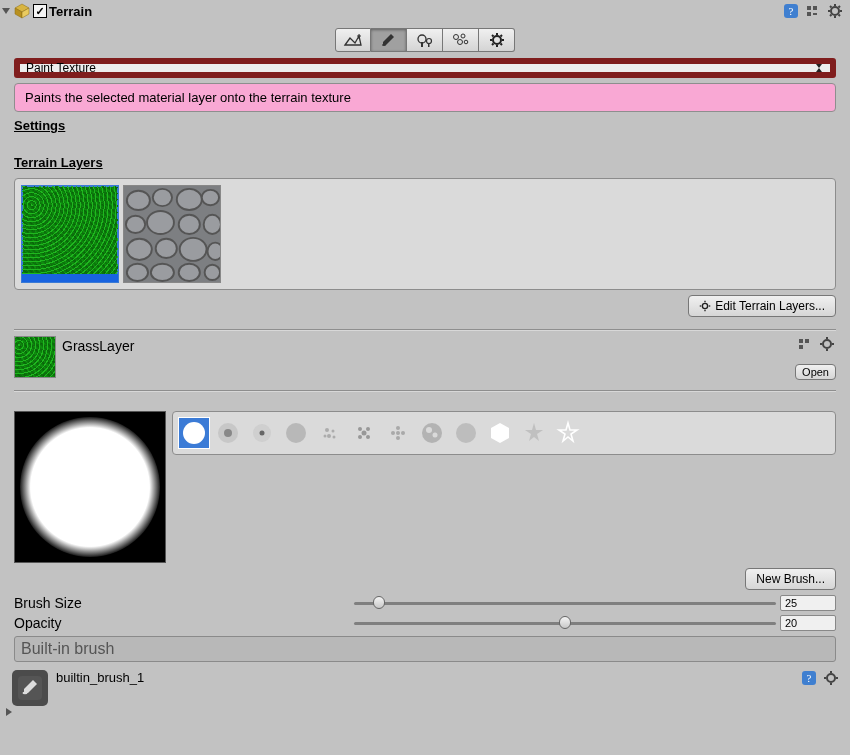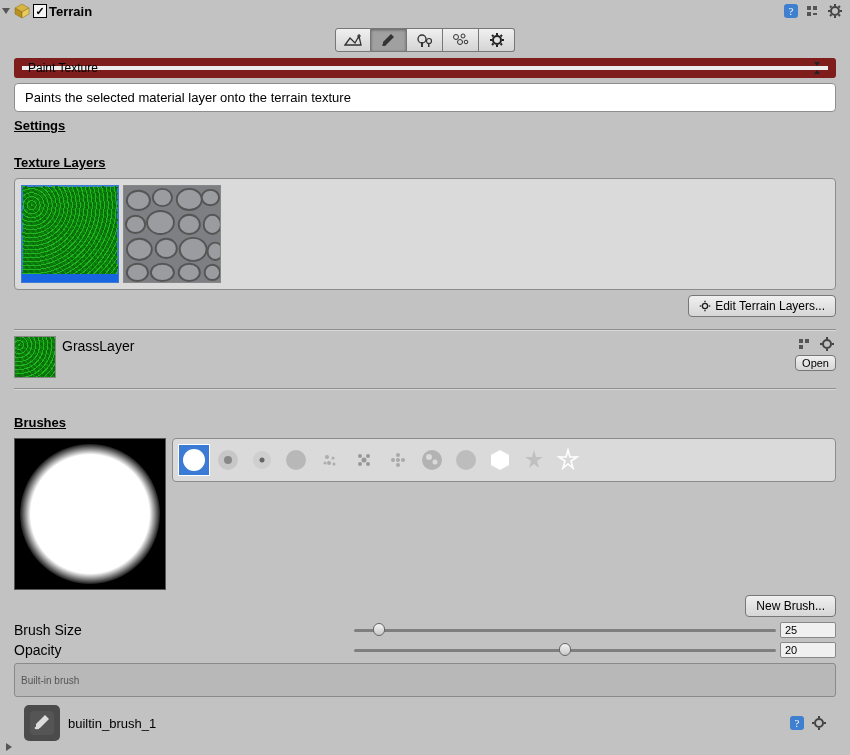--- a/index.html
+++ b/index.html
@@ -71,21 +71,21 @@
     justify-content: center;
     cursor: pointer;
   }
   .toolbar-btn:first-child { border-radius: 3px 0 0 3px; }
   .toolbar-btn:last-child { border-radius: 0 3px 3px 0; }
   .toolbar-btn + .toolbar-btn { border-left: none; }
   .toolbar-btn.active { background: #a0a0a0; box-shadow: inset 0 1px 3px rgba(0,0,0,0.4); }
   .content { padding: 0 14px; }
   .dropdown {
     background: #ededed;
-    border: 8px solid #7f1d1d;
+    border: 6px solid #7f1d1d;
     border-radius: 3px;
     height: 20px;
     display: flex;
     align-items: center;
     padding: 0 6px;
     font-size: 12px;
     position: relative;
     margin-bottom: 5px;
   }
   .dropdown::after {
@@ -100,21 +100,21 @@
   .dropdown::before {
     content: '';
     position: absolute;
     right: 8px; bottom: 4px;
     width: 0; height: 0;
     border-left: 3px solid transparent;
     border-right: 3px solid transparent;
     border-top: 4px solid #222;
   }
   .helpbox {
-    background: #ffffff;
+    background: #f9a8d4;
     border: 1px solid #8e8e8e;
     border-radius: 4px;
     padding: 6px 10px;
     font-size: 13px;
     margin-bottom: 6px;
   }
   .section-title {
     font-weight: bold;
     font-size: 13px;
     margin: 6px 0 8px 0;
@@ -197,21 +197,21 @@
   }
   .layer-detail-name {
     font-size: 14px;
     flex: 1;
     padding-top: 2px;
   }
   .layer-detail-tools {
     display: flex;
     flex-direction: column;
     align-items: flex-end;
-    gap: 3px;
+    gap: 12px;
   }
   .brush-section {
     display: flex;
     gap: 6px;
     align-items: flex-start;
     margin-bottom: 4px;
   }
   .brush-preview {
     width: 152px; height: 152px;
     background: #000;
@@ -283,34 +283,33 @@
     padding: 0 4px;
     font-size: 11px;
     margin-left: 4px;
     display: flex;
     align-items: center;
   }
   .readonly-row {
     background: #b8b8b8;
     border: 1px solid #8a8a8a;
     border-radius: 3px;
-    height: 34px;
+    height: 26px;
     padding: 0 6px;
     display: flex;
     align-items: center;
-    font-size: 10px;
+    font-size: 16px;
     color: #555;
     margin-top: 4px;
   }
   .asset-row {
     background: #c2c2c2;
-    padding: 2px 12px;
+    padding: 2px 0;
     margin-top: 6px;
     display: flex;
-    align-items: center;
   }
   .asset-icon {
     width: 36px; height: 36px;
     background: #4b4b4b;
     border-radius: 5px;
     display: flex;
     align-items: center;
     justify-content: center;
     margin: 0 8px 0 12px;
   }
@@ -414,21 +413,21 @@
   <div class="content">
     <div class="dropdown">
       <span>Paint Texture</span>
     </div>
 
     <div class="helpbox">Paints the selected material layer onto the terrain texture</div>
 
     <div class="section-title">Settings</div>
 
     <div class="spacer"></div>
-    <div class="section-title">Texture Layers</div>
+    <div class="section-title">Terrain Layers</div>
 
     <div class="layers-box">
       <div class="layer-thumb grass-tex selected"></div>
       <div class="layer-thumb stone-tex">
         <svg viewBox="0 0 100 100">
           <g fill="#9a9ca0" stroke="#555" stroke-width="2">
             <ellipse cx="15" cy="15" rx="12" ry="10"></ellipse>
               <ellipse cx="40" cy="12" rx="10" ry="9"></ellipse>
             <ellipse cx="68" cy="14" rx="13" ry="11"></ellipse>
               <ellipse cx="90" cy="12" rx="9" ry="8"></ellipse>
@@ -488,21 +487,20 @@
         </div>
         <button class="btn small">
             <span>Open</span>
           </button>
       </div>
     </div>
 
     <div class="hr"></div>
     <div style="height:14px"></div>
 
-    <div class="section-title">Brushes</div>
 
     <div class="brush-section">
       <div class="brush-preview">
         <div class="circle"></div>
       </div>
       <div class="brush-thumbs">
         <div class="bthumb selected">
             <svg width="26" height="26">
               <circle cx="13" cy="13" r="11" fill="#fff"></circle>
             </svg>

